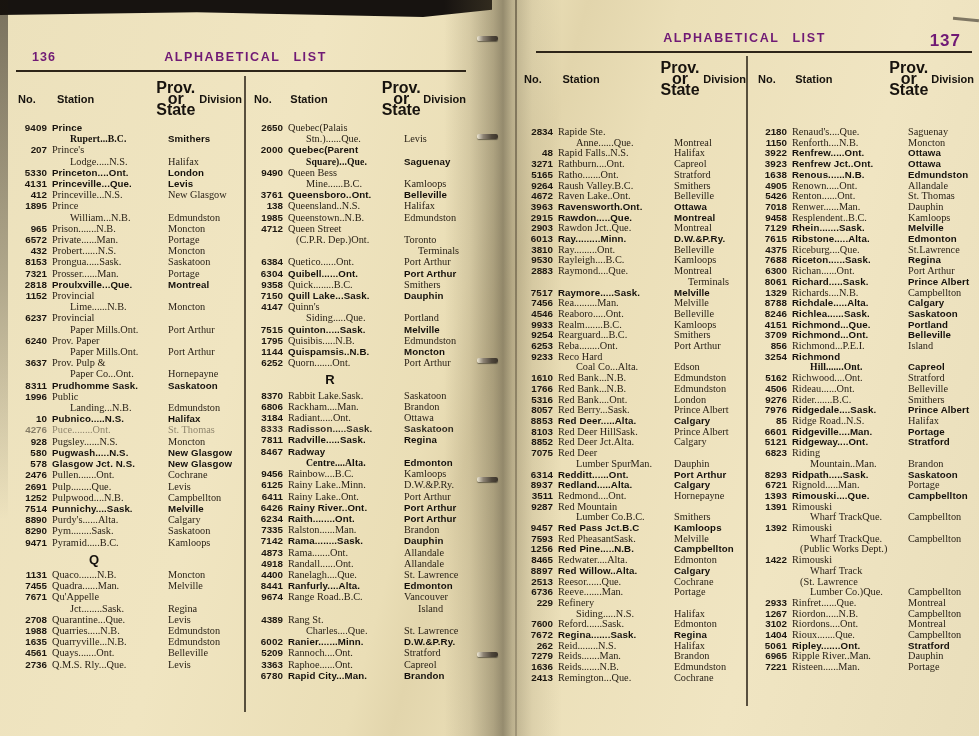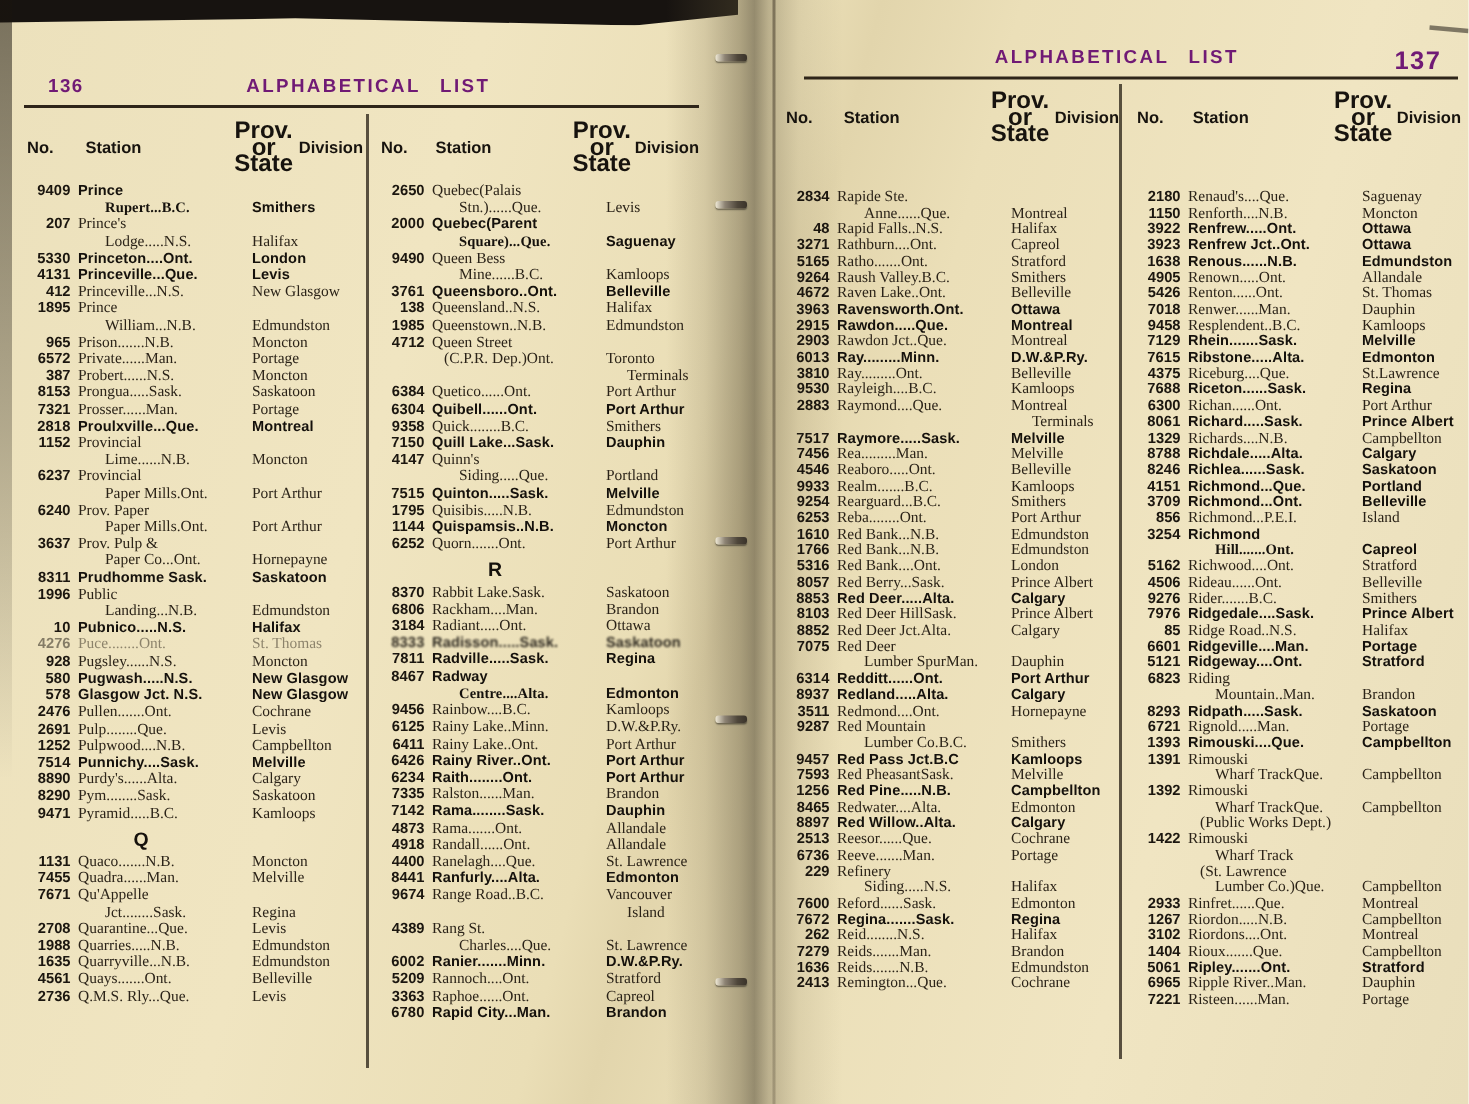--- a/index.html
+++ b/index.html
@@ -173,21 +173,21 @@
         </div>
         <div class="entry">
           <div class="line">
             <span class="no">6572</span>
             <span class="st">Private......Man.</span>
             <span class="dv">Portage</span>
           </div>
         </div>
         <div class="entry">
           <div class="line">
-            <span class="no">387</span>
+            <span class="no">432</span>
             <span class="st">Probert......N.S.</span>
             <span class="dv">Moncton</span>
           </div>
         </div>
         <div class="entry">
           <div class="line">
             <span class="no">8153</span>
             <span class="st">Prongua.....Sask.</span>
             <span class="dv">Saskatoon</span>
           </div>
@@ -914,20 +914,32 @@
         </div>
         <div class="entry">
           <div class="line">
             <span class="no">6253</span>
             <span class="st">Reba........Ont.</span>
             <span class="dv">Port Arthur</span>
           </div>
         </div>
         <div class="entry">
           <div class="line">
+            <span class="no">9233</span>
+            <span class="st">Reco Hard</span>
+            <span class="dv"></span>
+          </div>
+          <div class="line">
+            <span class="no"></span>
+            <span class="st cont">Coal Co...Alta.</span>
+            <span class="dv">Edson</span>
+          </div>
+        </div>
+        <div class="entry">
+          <div class="line">
             <span class="no">1610</span>
             <span class="st">Red Bank...N.B.</span>
             <span class="dv">Edmundston</span>
           </div>
         </div>
         <div class="entry">
           <div class="line">
             <span class="no">1766</span>
             <span class="st">Red Bank...N.B.</span>
             <span class="dv">Edmundston</span>

